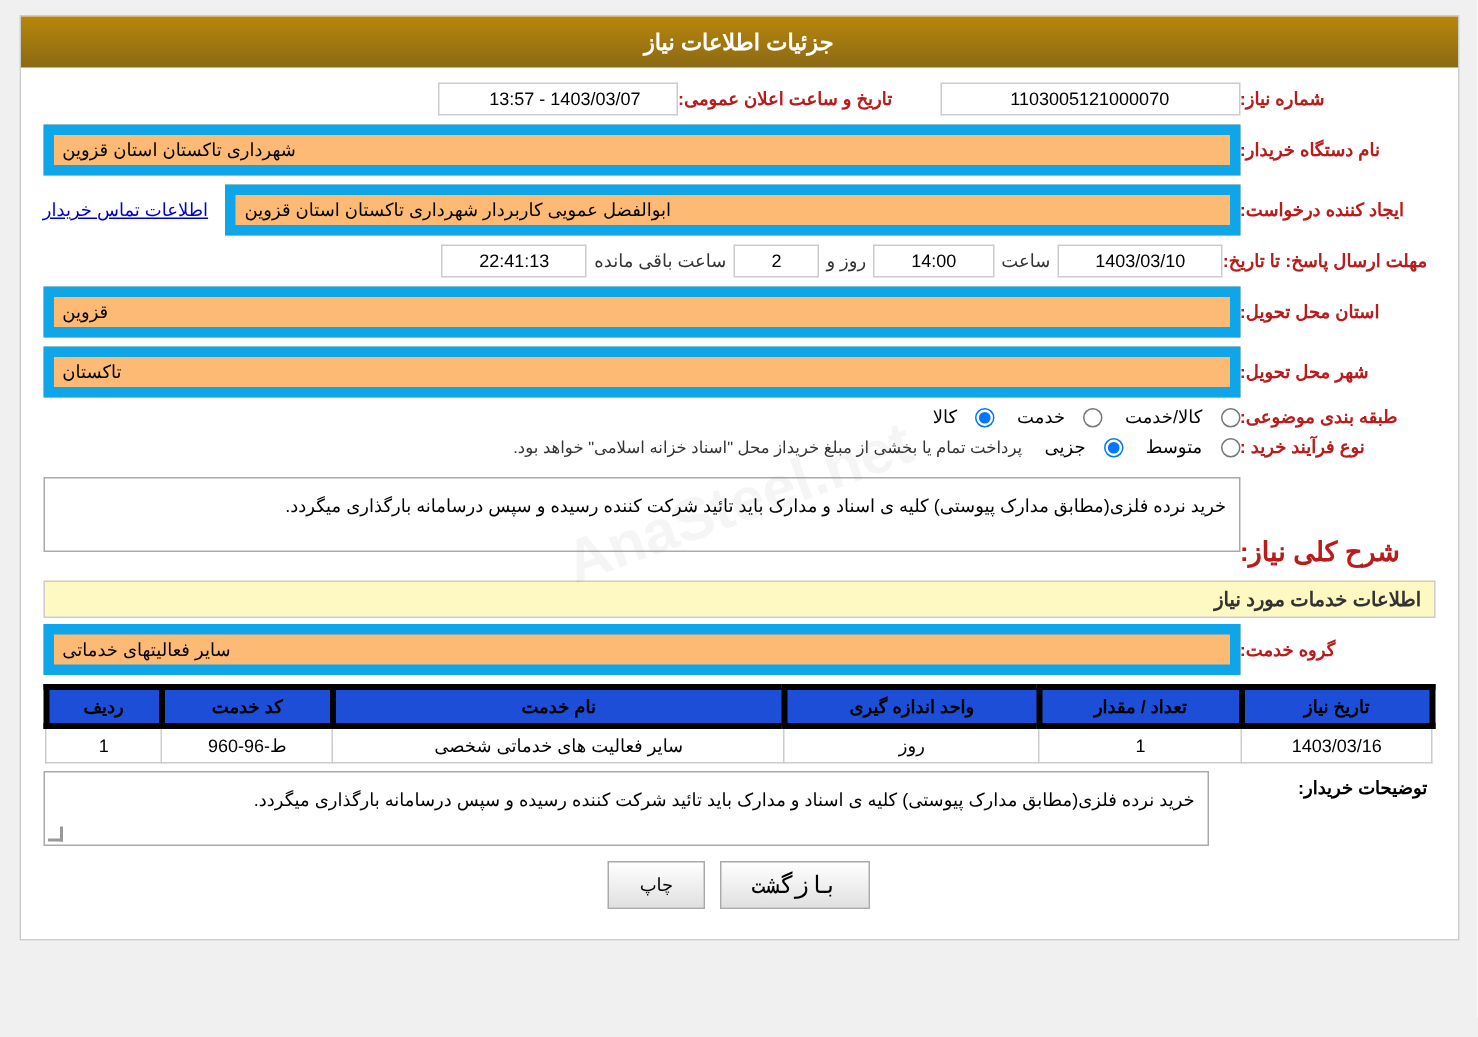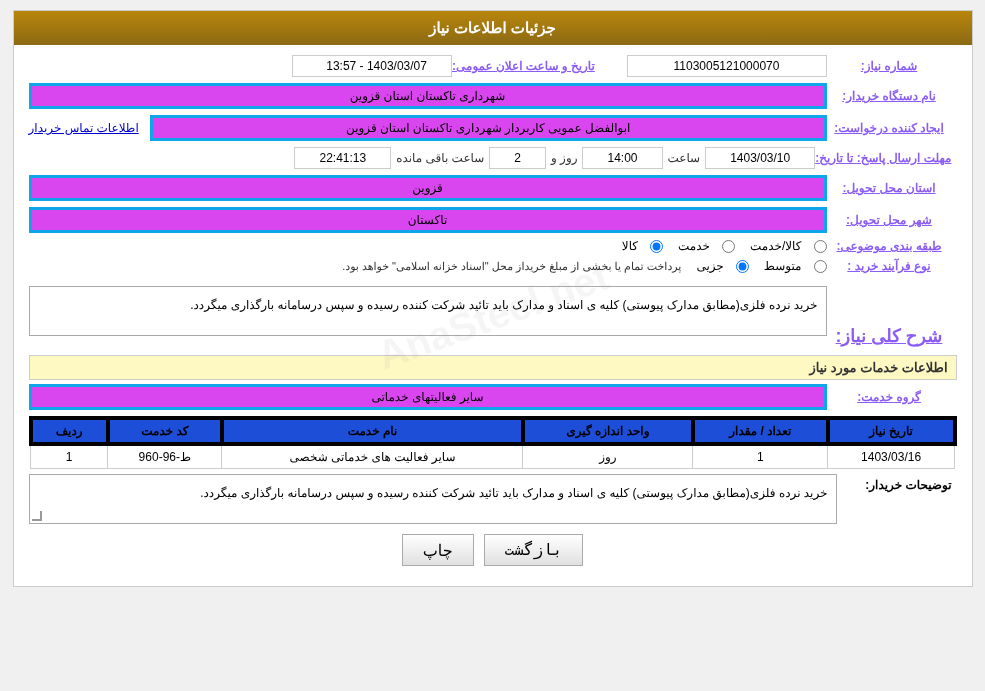--- a/index.html
+++ b/index.html
@@ -27,35 +27,34 @@
     .content-area {
       padding: 10px 15px;
     }
     .form-row {
       display: flex;
       align-items: center;
       margin-bottom: 6px;
       direction: rtl;
     }
     .field-label {
-      color: #8b5cf6;
+      color: #b91c1c;
       font-weight: bold;
       white-space: nowrap;
       min-width: 130px;
-      text-align: center;
+      text-align: left;
       padding-right: 5px;
-      text-decoration: underline;
     }
     .field-value {
-      border: 3px solid #0ea5e9;
-      background: #d946ef;
+      border: 7px solid #0ea5e9;
+      background: #fdba74;
       padding: 3px 6px;
       min-height: 22px;
       flex: 1;
-      text-align: center;
+      text-align: left;
       direction: rtl;
     }
     .field-value-inline {
       border: 1px solid #ccc;
       background: #fff;
       padding: 3px 24px;
       min-height: 22px;
       text-align: right;
       direction: rtl;
     }
@@ -115,20 +114,21 @@
     .services-table td {
       border: 1px solid #ccc;
       padding: 4px 8px;
       text-align: center;
     }
     .buyer-desc-row {
       display: flex;
       align-items: flex-start;
       margin: 5px 0;
       direction: rtl;
+      gap: 31px;
     }
     .buyer-desc-label {
       font-weight: bold;
       min-width: 120px;
       text-align: right;
       padding-right: 5px;
       padding-top: 4px;
     }
     .buyer-desc-box {
       border: 1px solid #aaa;
@@ -154,21 +154,21 @@
       display: flex;
       justify-content: center;
       gap: 10px;
       margin: 10px 0;
     }
     .btn-print {
       background: linear-gradient(to bottom, #fff, #e0e0e0);
       border: 1px solid #aaa;
       padding: 5px 20px;
       cursor: pointer;
-      font-size: 16px;
+      font-size: 12px;
       font-family: Tahoma, Arial, sans-serif;
     }
     .btn-back {
       background: linear-gradient(to bottom, #fff, #e0e0e0);
       border: 1px solid #aaa;
       padding: 5px 20px;
       cursor: pointer;
       font-size: 16px;
       font-family: Liberation Mono, monospace;
     }

